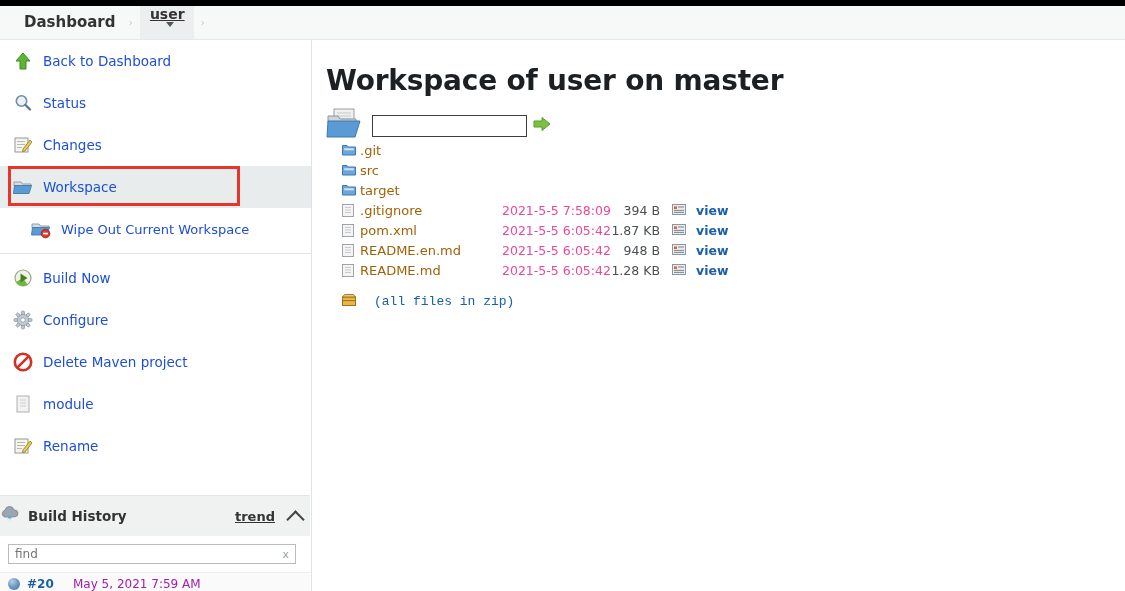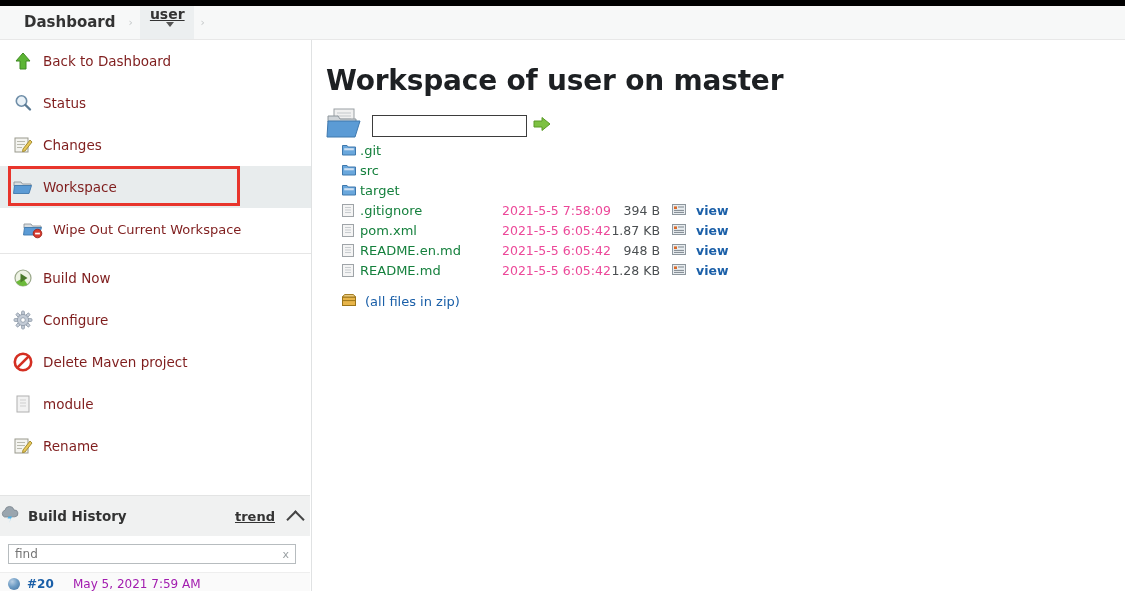--- a/index.html
+++ b/index.html
@@ -63,23 +63,23 @@
     position: relative; display: flex; align-items: center;
     height: 42px; padding-left: 10px; box-sizing: border-box;
     text-decoration: none;
   }
   .side-item .s-icon {
     width: 26px; height: 26px; flex: 0 0 26px;
     display: flex; align-items: center; justify-content: center;
     margin-right: 7px;
   }
   .side-item .s-label {
-    font-size: 13.5px; color: #7f1d1d; white-space: nowrap; text-align: center;
-  }
-  .side-item.sub { padding-left: 20px; }
+    font-size: 13.5px; color: #1d4ed8; white-space: nowrap; text-align: center;
+  }
+  .side-item.sub { padding-left: 28px; }
   .side-item.sub .s-label { font-size: 13px; }
   .side-item.selected { background: #e8eced; }
   .side-highlight {
     position: absolute; left: 8px; top: 0px;
     width: 232px; height: 40px;
     border: 3px solid #e8352c; box-sizing: border-box;
     pointer-events: none;
   }
   .side-divider {
     height: 1px; background: #e6e6e6; margin: 3px 0 3px 0;
@@ -143,37 +143,37 @@
   .pathbar .pb-input input {
     width: 100%; height: 100%; border: 0; outline: 0; padding: 0 4px;
     box-sizing: border-box; font-size: 12px;
     font-family: "DejaVu Sans", "Liberation Sans", sans-serif;
   }
   .go-arrow { margin-left: 6px; }
 
   .filelist { position: absolute; left: 30px; top: 100px; }
   .frow { display: flex; align-items: center; height: 20px; }
   .frow .ficon { width: 15px; flex: 0 0 15px; display: flex; align-items: center; margin-right: 3px; }
-  .frow .fname { font-size: 13px; color: #15803d; white-space: nowrap; }
+  .frow .fname { font-size: 13px; color: #a16207; white-space: nowrap; }
   .frow .fdate {
     position: absolute; left: 160px; font-size: 12.5px; color: #ec4899; white-space: nowrap;
   }
   .frow .fsize {
     position: absolute; left: 250px; width: 68px; text-align: right;
     font-size: 12.5px; color: #4b4f52;
   }
   .frow .fview {
     position: absolute; left: 330px; display: flex; align-items: center;
   }
   .frow .fview .vlabel {
     font-size: 12.5px; color: #1a5fa8; font-weight: bold; margin-left: 10px;
   }
   .rowwrap { position: relative; }
   .zipline { display: flex; align-items: center; margin-top: 14px; }
-  .zipline .zlabel { font-size: 13px; color: #1a5fa8; margin-left: 9px; }
+  .zipline .zlabel { font-size: 13px; color: #1a5fa8; margin-left: 18px; font-family: Liberation Mono, monospace; }
 
   a { text-decoration: none; }
 </style>
 </head>
 <body>
 
 <div id="app">
 
   <div class="topstrip"></div>
 

